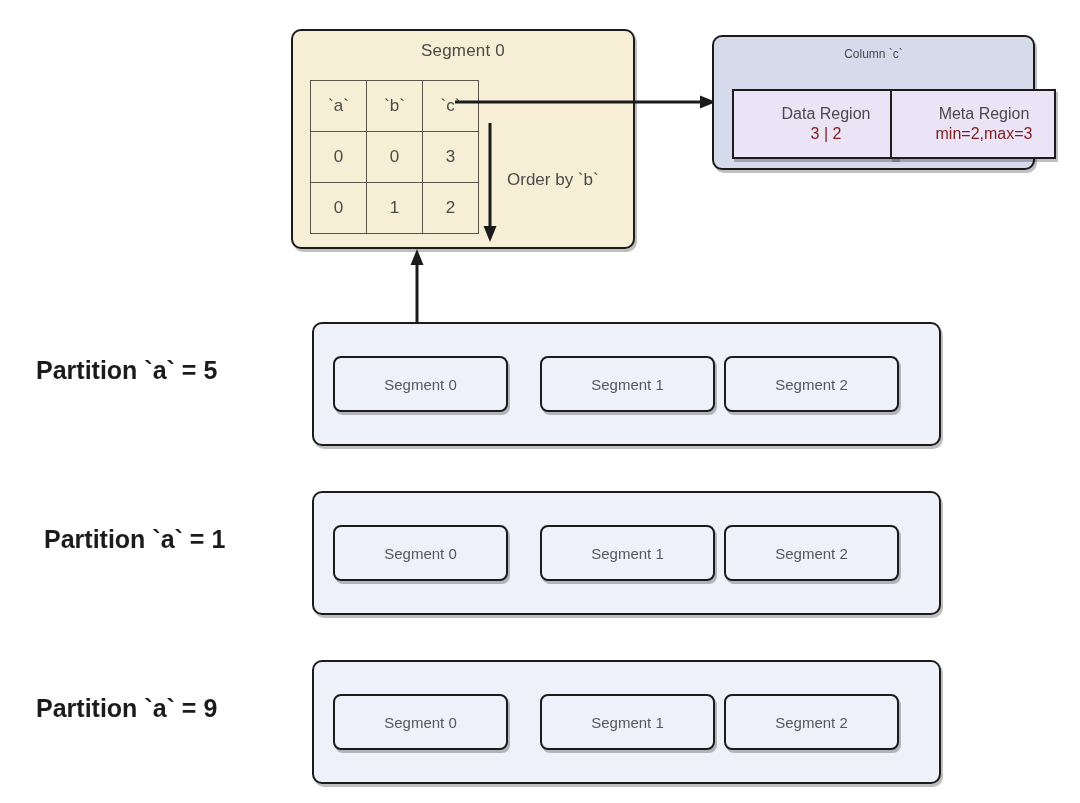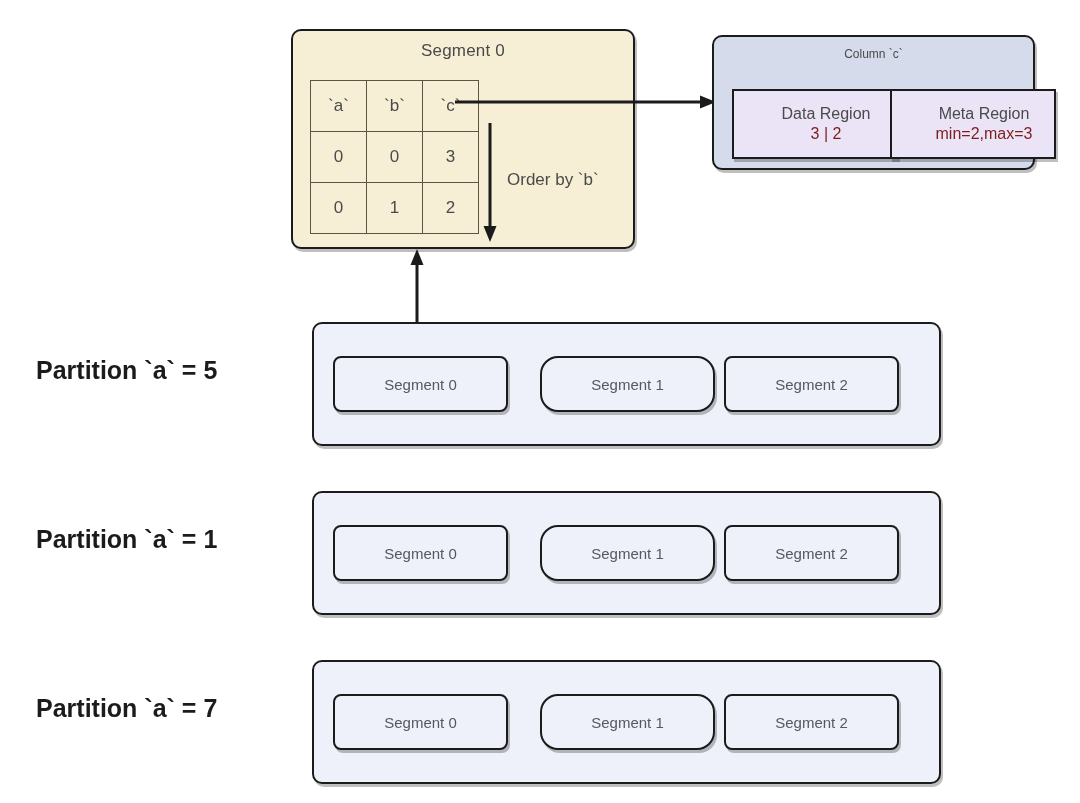--- a/index.html
+++ b/index.html
@@ -144,26 +144,26 @@
     border: 2.5px solid #1b1b1b;
     border-radius: 8px;
     box-shadow: 2px 3px 0 rgba(0,0,0,0.25);
     display: flex;
     align-items: center;
     justify-content: center;
     font-size: 15px;
     color: #55585f;
   }
   .segment-chip.pos0 { left: 19px; }
-  .segment-chip.pos1 { left: 226px; border-radius: 18px; }
+  .segment-chip.pos1 { left: 226px; }
   .segment-chip.pos2 { left: 410px; }
 
   #partition-row-0 .partition-label { top: 356px; }
   #partition-row-0 .partition-box   { top: 322px; }
-  #partition-row-1 .partition-label { top: 525px; }
+  #partition-row-1 .partition-label { top: 525px; margin-left: 8px; }
   #partition-row-1 .partition-box   { top: 491px; }
   #partition-row-2 .partition-label { top: 694px; }
   #partition-row-2 .partition-box   { top: 660px; }
 </style>
 </head>
 <body>
 
 <div class="abs" id="segment-detail-box">
   <div id="segment-detail-title">Segment 0</div>
 
@@ -233,19 +233,19 @@
 <div id="partition-row-1">
   <div class="partition-label">Partition `a` = 1</div>
   <div class="partition-box">
     <div class="segment-chip pos0">Segment 0</div>
     <div class="segment-chip pos1">Segment 1</div>
     <div class="segment-chip pos2">Segment 2</div>
   </div>
 </div>
 
 <div id="partition-row-2">
-  <div class="partition-label">Partition `a` = 7</div>
+  <div class="partition-label">Partition `a` = 9</div>
   <div class="partition-box">
     <div class="segment-chip pos0">Segment 0</div>
     <div class="segment-chip pos1">Segment 1</div>
     <div class="segment-chip pos2">Segment 2</div>
   </div>
 </div>
 
 </body></html>

